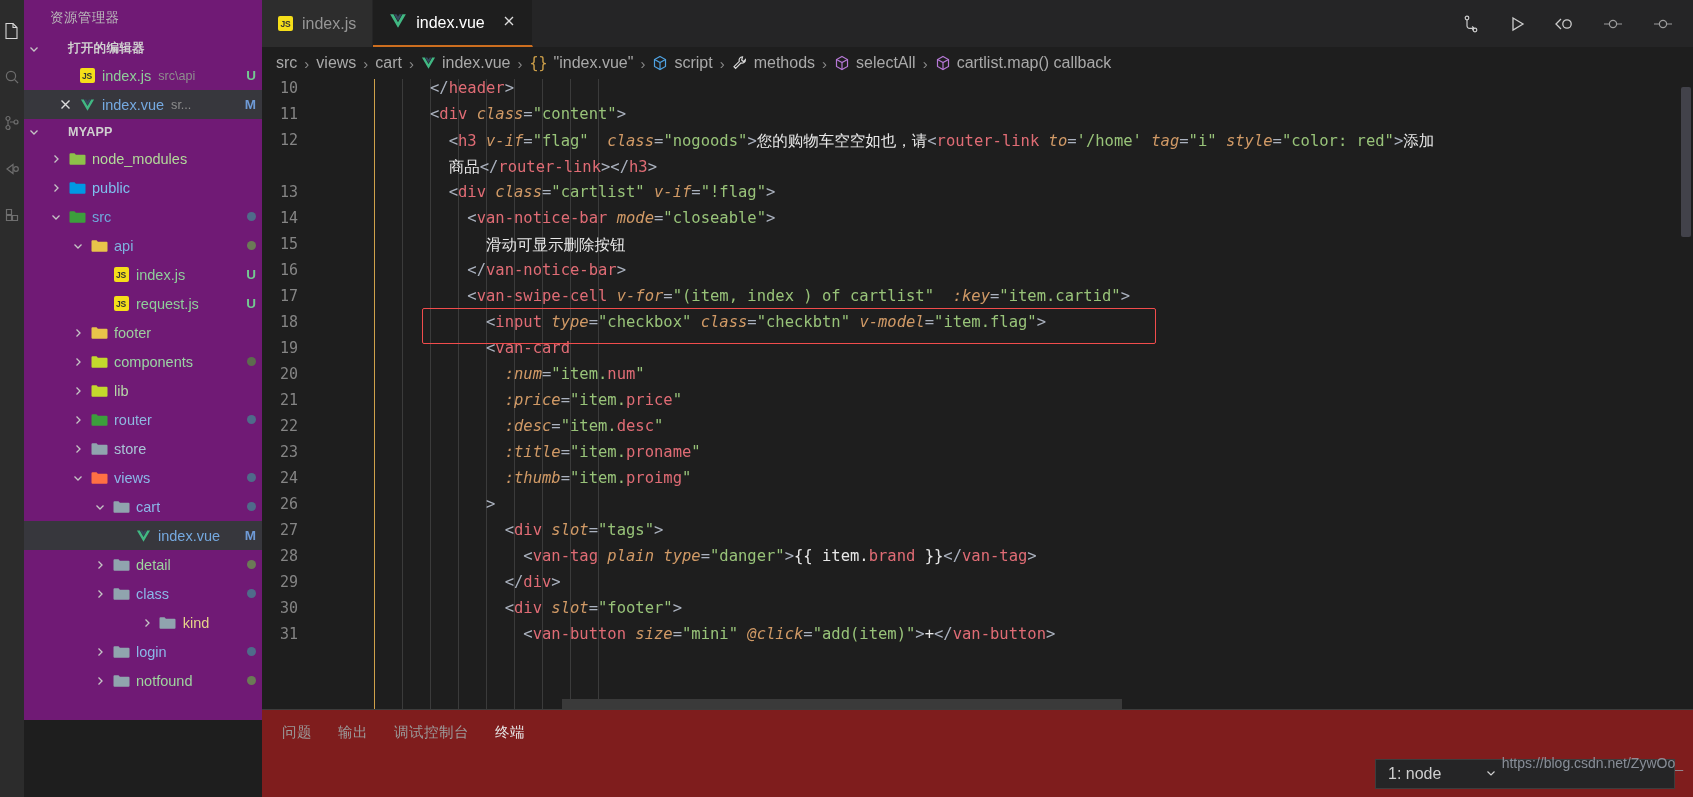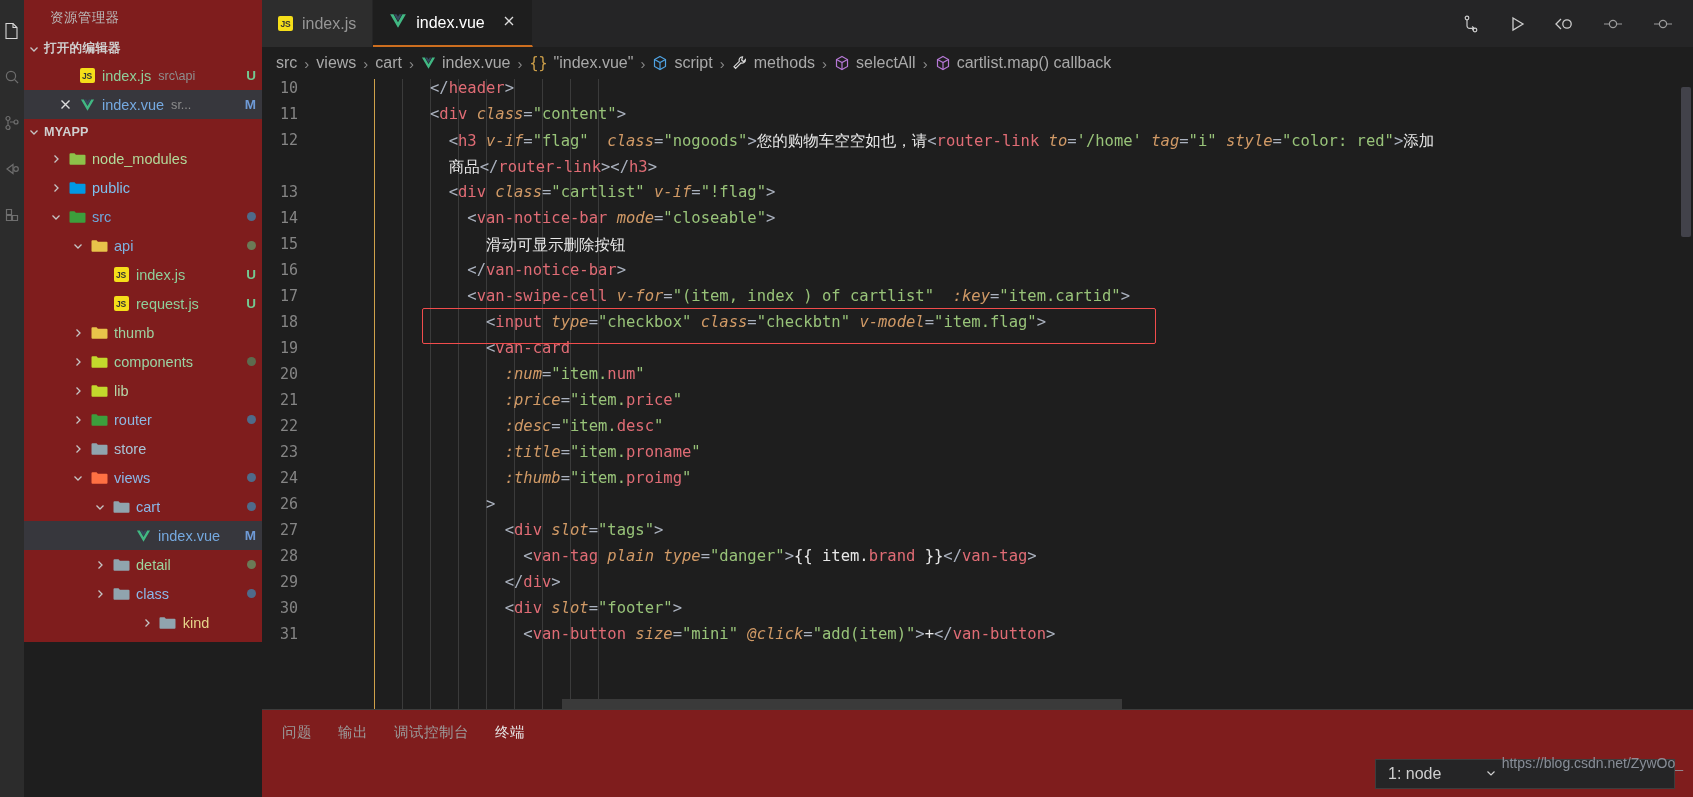--- a/index.html
+++ b/index.html
@@ -16,31 +16,31 @@
     width: 24px; height: 797px; background: #2c2c2c;
     display: flex; flex-direction: column; align-items: center;
     padding-top: 8px; flex: 0 0 24px;
   }
   .act-icon { width: 24px; height: 46px; display: flex; align-items: center; justify-content: center; color: #d8d8d8; }
   .act-icon.dim { color: #6e6e6e; }
   .act-icon svg { display: block; }
 
   
   .sidebar {
-    width: 238px; flex: 0 0 238px; height: 642px;
-    background: #7f1d1d; color: #cccccc; position: relative;
+    width: 238px; flex: 0 0 238px; height: 720px;
+    background: #701a75; color: #cccccc; position: relative;
     overflow: hidden;
   }
   .sb-title {
     height: 36px; line-height: 36px; padding-left: 26px;
     font-size: 13.5px; color: #bbbbbb; letter-spacing: .4px;
   }
   .sb-section {
     height: 25px; display: flex; align-items: center;
-    font-size: 12.6px; font-weight: bold; color: #cfcfcf; letter-spacing: .2px;
+    font-size: 12.6px; font-weight: bold; color: #cfcfcf; letter-spacing: .2px; gap: 24px;
   }
   .chev { width: 20px; display: flex; align-items: center; justify-content: center; color: #c5c5c5; flex: 0 0 20px; }
   .chev svg { display:block; }
   .row {
     height: 29px; display: flex; align-items: center; font-size: 14.5px;
     position: relative; white-space: nowrap; padding-right: 6px;
   }
   .row.sel { background: #37373d; }
   .row .nm { overflow: hidden; text-overflow: ellipsis; }
   .row .sub { color: #8e8e8e; font-size: 12.6px; margin-left: 7px; }
@@ -296,21 +296,21 @@
           <span class="chev">
             <svg width="12" height="12" viewBox="0 0 12 12" fill="none" stroke="#c5c5c5" stroke-width="1.3">
               <path d="M4.5 2.5L8 6l-3.5 3.5"></path>
             </svg>
           </span>
           <span class="ficon">
             <svg width="17" height="14" viewBox="0 0 17 14">
               <path d="M0.5 2.2a1 1 0 011-1h4l1.4 1.6h8.6a1 1 0 011 1v7.9a1 1 0 01-1 1H1.5a1 1 0 01-1-1z" fill="#e8c44a"></path>
             </svg>
           </span>
-          <span class="nm" style="color:#9ecf9e">thumb</span>
+          <span class="nm" style="color:#9ecf9e">footer</span>
         </div>
         <div class="row" style="padding-left: 44px;">
           <span class="chev">
             <svg width="12" height="12" viewBox="0 0 12 12" fill="none" stroke="#c5c5c5" stroke-width="1.3">
               <path d="M4.5 2.5L8 6l-3.5 3.5"></path>
             </svg>
           </span>
           <span class="ficon">
             <svg width="17" height="14" viewBox="0 0 17 14">
               <path d="M0.5 2.2a1 1 0 011-1h4l1.4 1.6h8.6a1 1 0 011 1v7.9a1 1 0 01-1 1H1.5a1 1 0 01-1-1z" fill="#c3d82c"></path>

